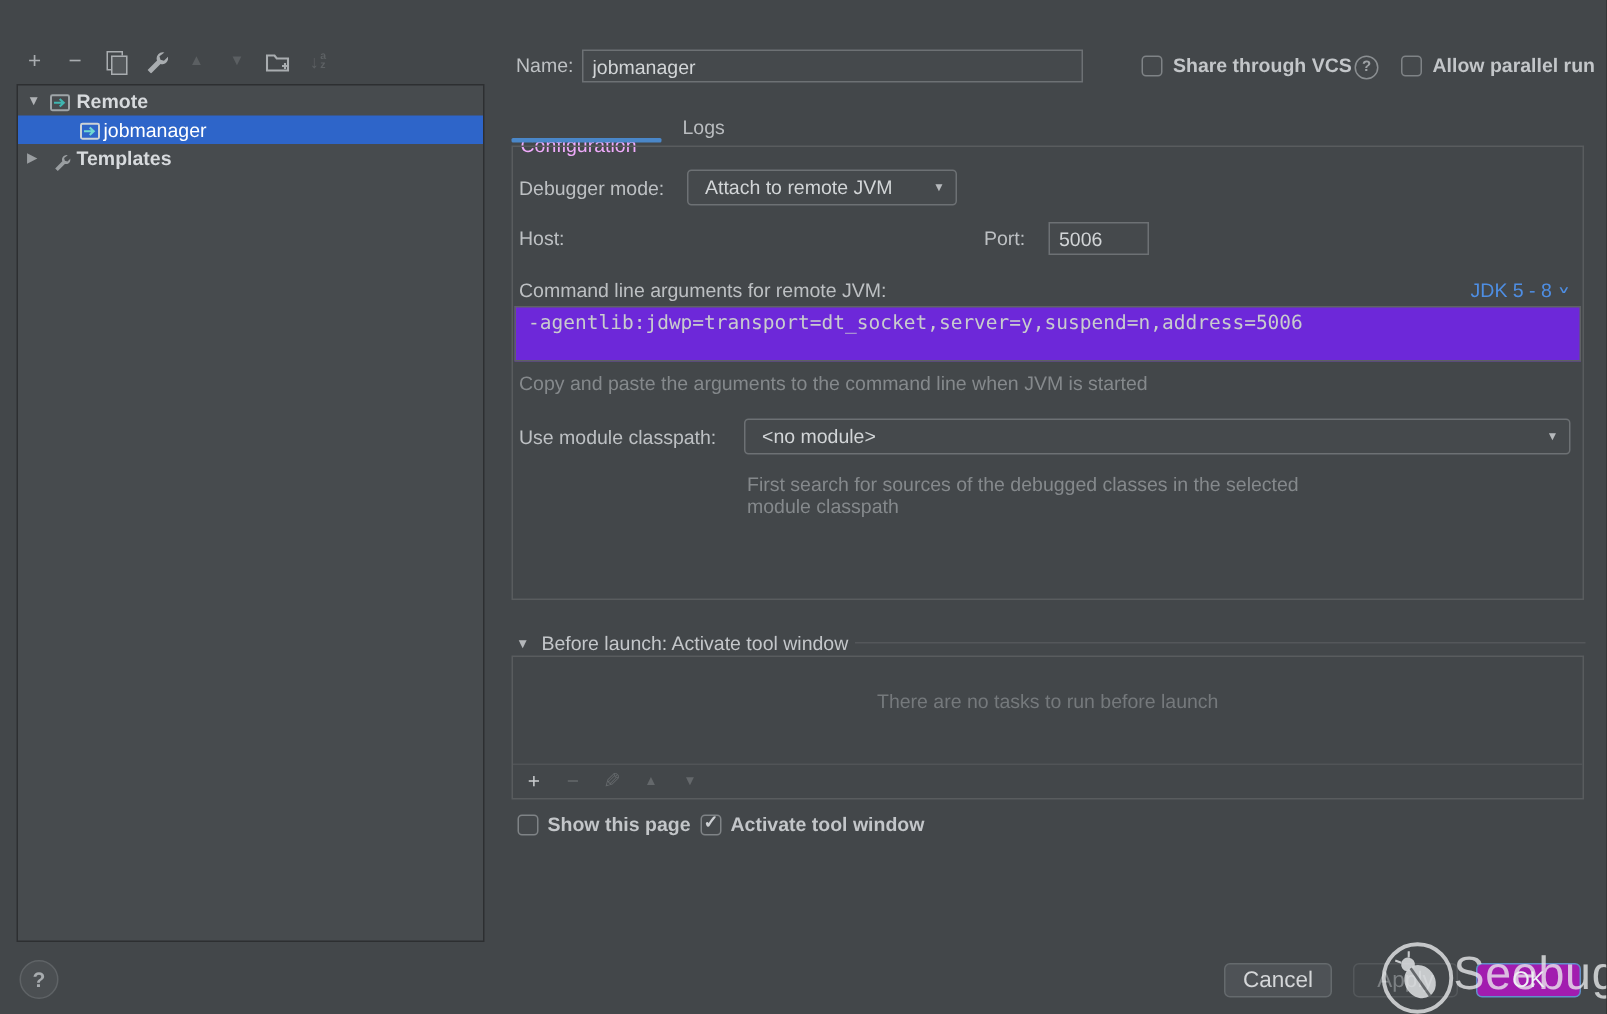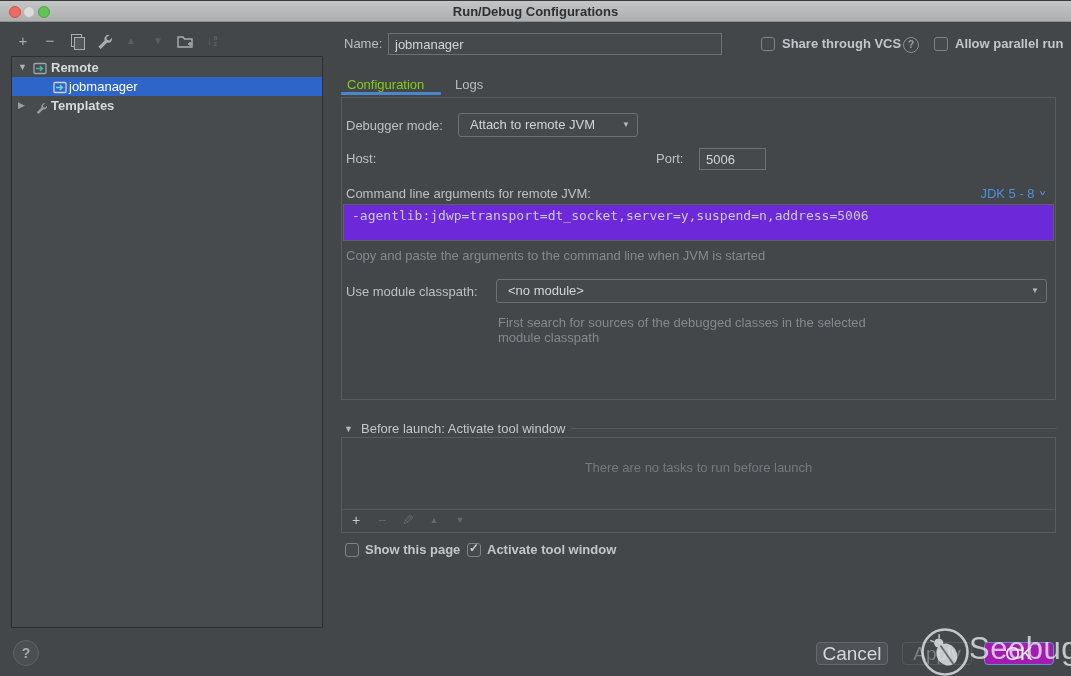--- a/index.html
+++ b/index.html
@@ -62,62 +62,56 @@
     font-family:"Liberation Sans",sans-serif; font-size:13px; padding:0 6px; outline:none;
   }
   .checkbox { width:14px; height:14px; background:#45494c; border:1.4px solid #7f8386; border-radius:3px;
               position:absolute; }
   .checkbox .mark { position:absolute; left:1px; top:-3px; color:#cdd0d3; font-size:12px; font-weight:700; }
   .q-circle { position:absolute; width:16px; height:16px; border-radius:50%; border:1.3px solid #8b8f92;
               color:#9ea2a5; font-size:10px; font-weight:700; text-align:center; line-height:14px; }
 
   
   .tab { position:absolute; top:75px; height:20px; line-height:20px; color:#b9bcbf; }
-  .tab.active { color:#84cc16; }
+  .tab.active { color:#f0abfc;margin-top:12px; }
   .tab-underline { position:absolute; left:341px; top:92px; width:100px; height:3px; background:#4a87c9; border-radius:1px; }
 
   
   .panel { position:absolute; border:1px solid #595c5e; }
   .combo { position:absolute; background:#45494c; border:1px solid #6d7174; border-radius:3px;
            color:#d2d5d7; line-height:22px; padding-left:11px; }
   .combo .arrow { position:absolute; right:7px; top:0; bottom:0; display:flex; align-items:center;
                   font-size:8px; color:#b6b9bc; }
   .hint { color:#85898c; }
   .mono-area { background:#6d28d9; border:1px solid #5e6163; color:#c9ccce;
                font-family:"DejaVu Sans Mono",monospace; font-size:13px; padding:3px 8px; }
   .link-blue { color:#4e8ee3; }
   .chev { display:inline-block; transform:scaleY(.55); font-size:12px; position:relative; top:-1px; }
 
   
   .bl-line { position:absolute; height:1px; background:#54575a; }
   .bl-tool { display:flex; align-items:center; justify-content:center; width:20px; height:20px; font-size:14px; }
 
   
-  .btn { position:absolute; height:23px; border-radius:4px; text-align:center; line-height:21px; font-size:19px; }
+  .btn { position:absolute; height:23px; border-radius:4px; text-align:center; line-height:21px; font-size:15px; }
   .btn-cancel { background:#4e5256; border:1px solid #656a6d; color:#d4d6d8; }
   .btn-apply  { background:transparent; border:1px solid #54585b; color:#7c8083; }
   .btn-ok     { background:#a21caf; border:1px solid #6191c9; color:#eef2f5;text-align:center; }
 
   
   .watermark { position:absolute; left:905px; top:622px; width:170px; height:60px;
                pointer-events:none; opacity:.85; }
   .wm-text { position:absolute; left:64px; top:9px; font-size:31px; letter-spacing:.5px;
              color:rgba(236,238,240,.9); font-weight:400; }
 </style>
 </head>
 <body>
 
 <div id="root">
 
-  <div class="titlebar">
-    <span class="tl tl-close"></span>
-    <span class="tl tl-min"></span>
-    <span class="tl tl-zoom"></span>
-    <div class="title-text">Run/Debug Configurations</div>
-  </div>
 
   <div class="sb-toolbar">
     <span class="sb-tool">+</span>
     <span class="sb-tool">−</span>
     <span class="sb-tool">
         <span class="ic-copy"></span>
       </span>
     <span class="sb-tool">
       <svg width="16" height="16" viewBox="0 0 16 16">
           <path d="M13.6 2a4.1 4.1 0 0 0-4.9 5.4L2.4 13.7 4.7 16l6.3-6.3A4.1 4.1 0 0 0 16 4.8l-2.7 2.7-2.3-.7-.7-2.3z" fill="#a9adb0"></path>

